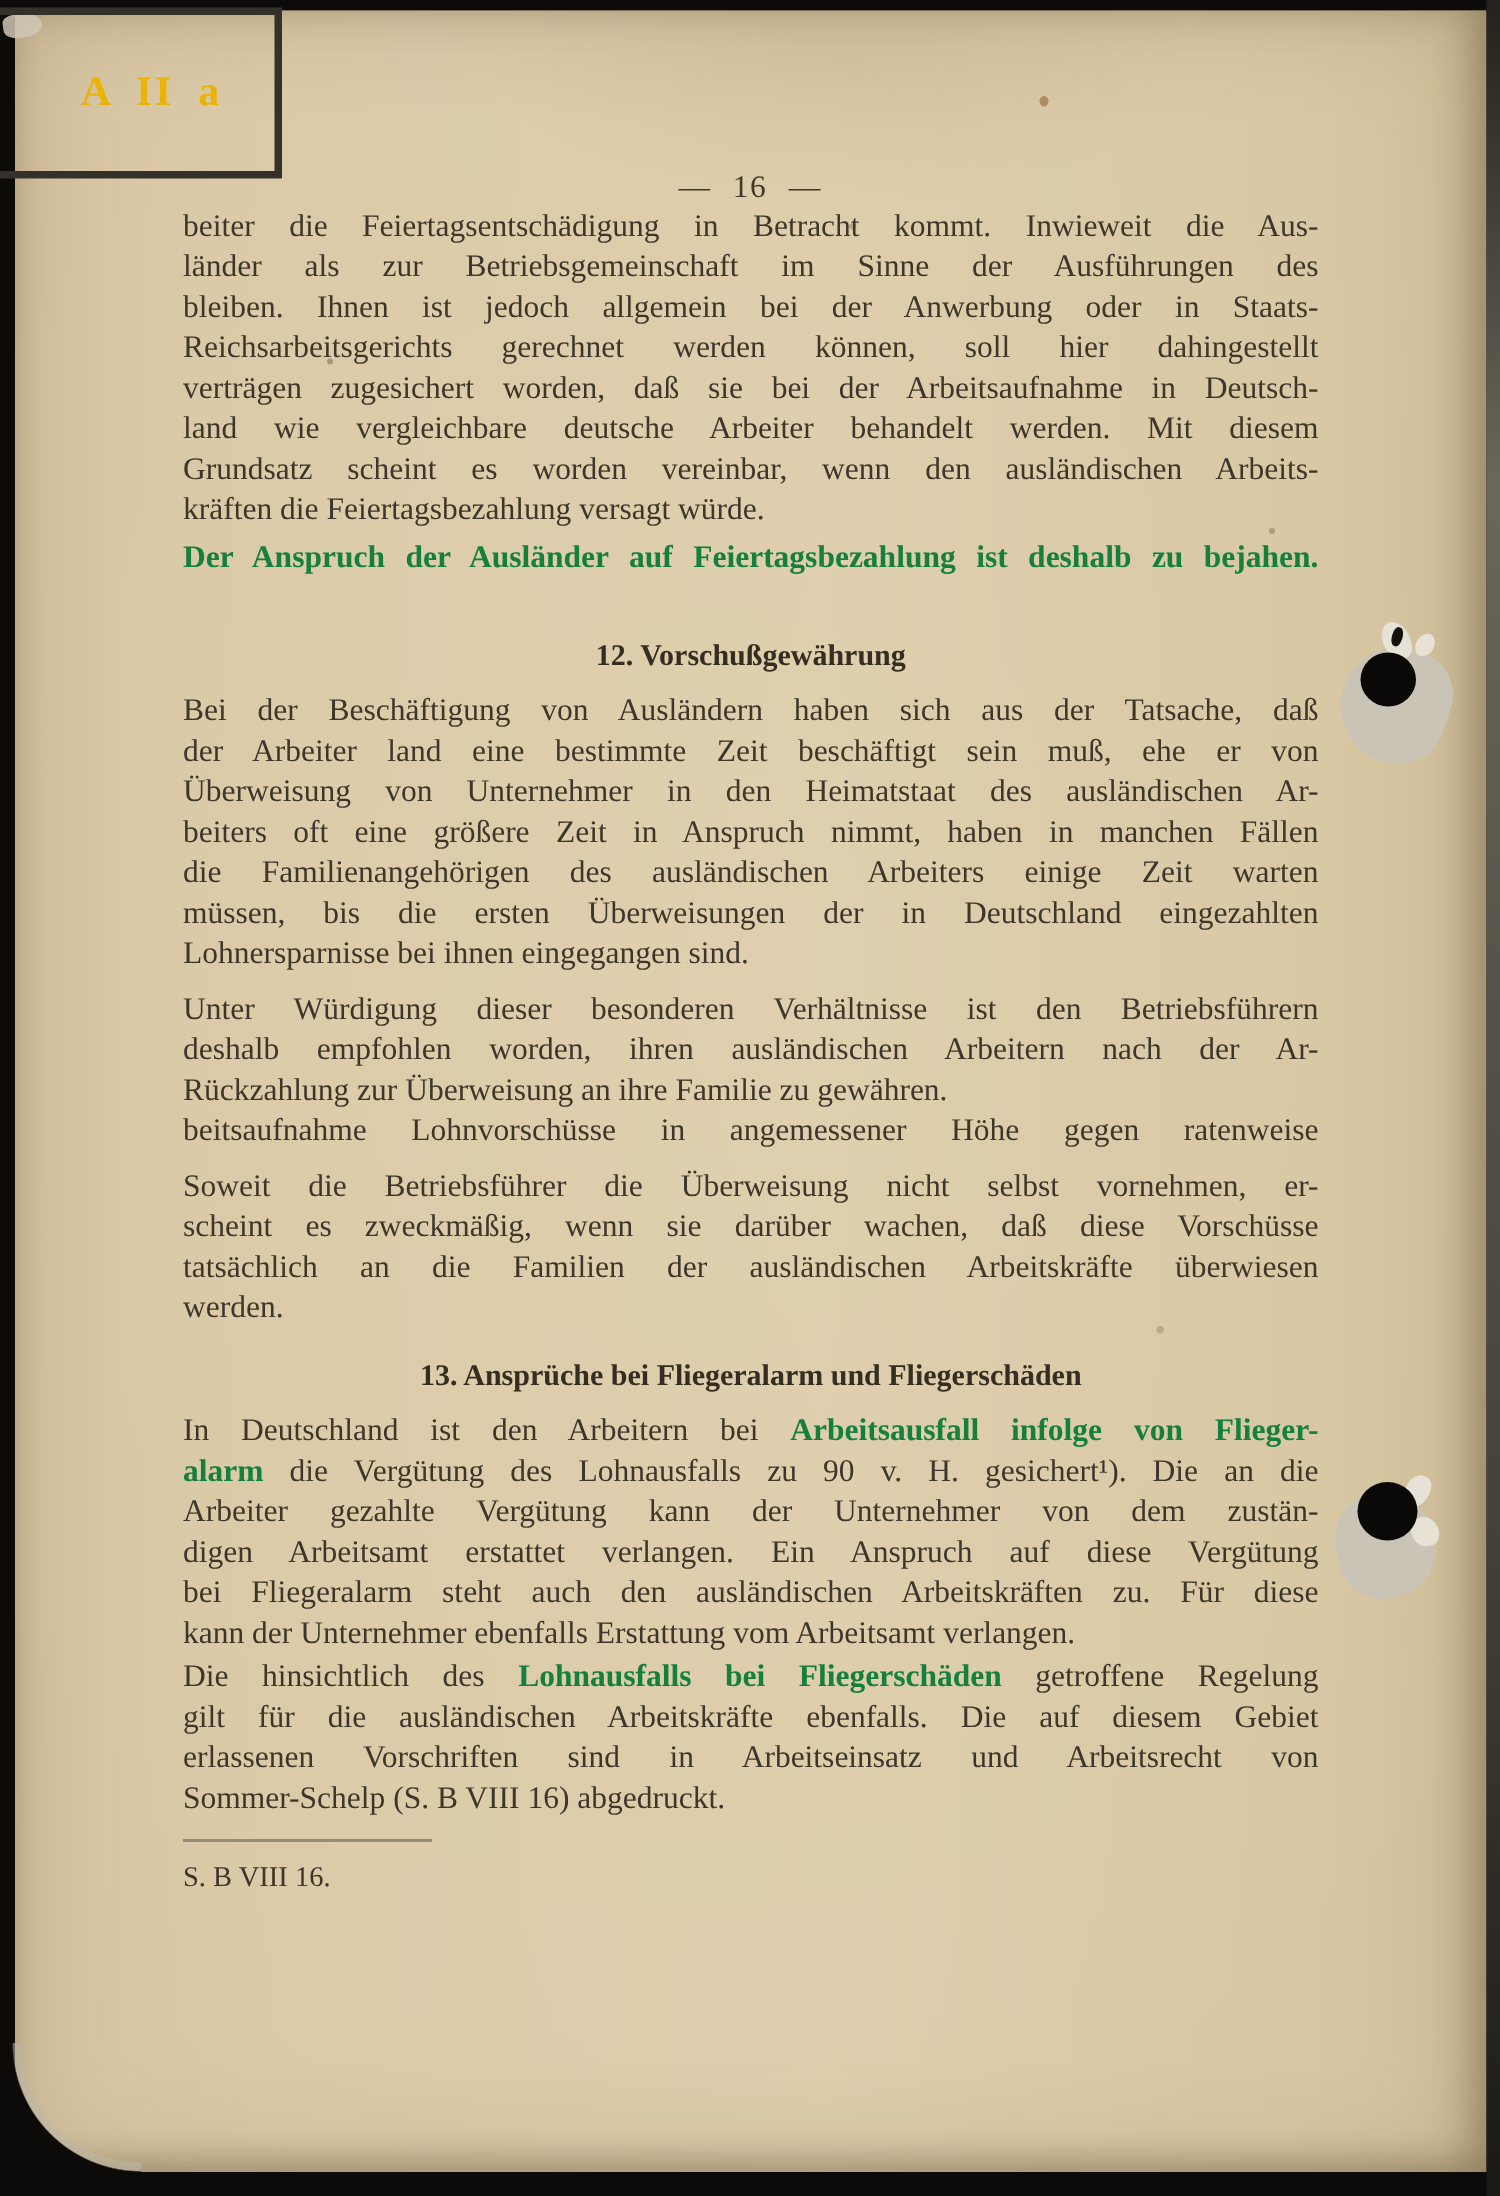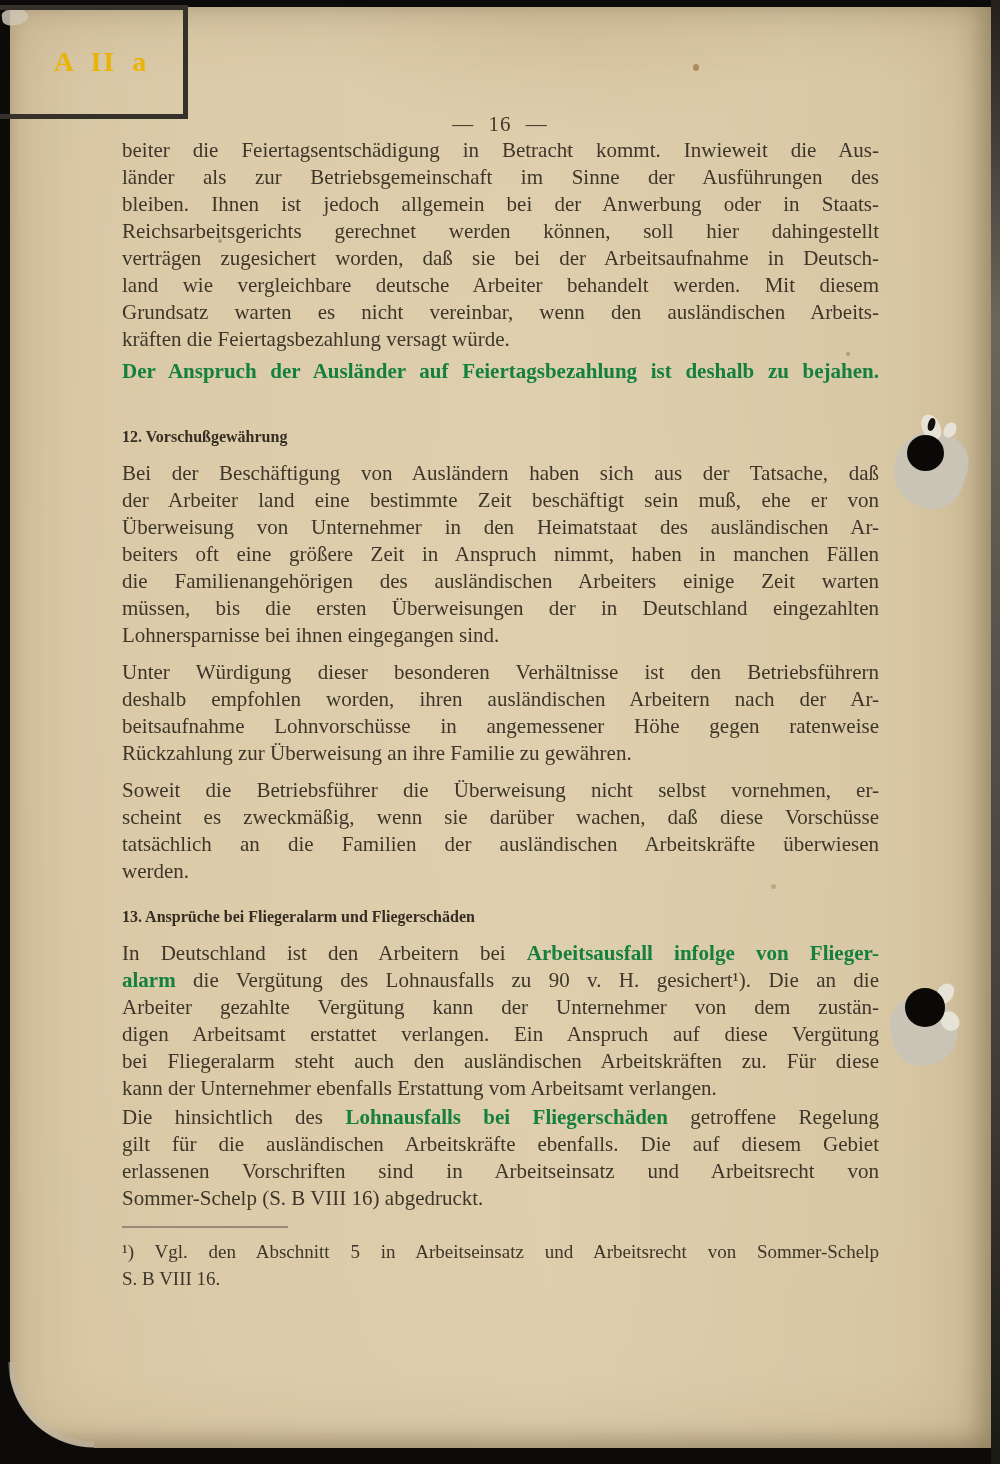--- a/index.html
+++ b/index.html
@@ -58,21 +58,21 @@
   .doc-body{
     position:absolute;left:122px;top:137px;width:757px;color:#3e362a;
   }
   .line{
     font-size:21px;line-height:27px;height:27px;
     text-align:justify;text-align-last:justify;white-space:normal;
   }
   .line.last{text-align-last:left;}
   .line b{font-weight:bold;color:#15803d;}
   .heading{
-    font-size:16px;line-height:28px;font-weight:bold;color:#352d21;
+    font-size:20px;line-height:28px;font-weight:bold;color:#352d21;text-align:center;
   }
   .block{margin:0;}
   
   .doc-body .block:nth-child(2){margin-top:5px;}
   .doc-body .block:nth-child(3){margin-top:38px;margin-bottom:9px;}
   .doc-body .block:nth-child(5){margin-top:10px;}
   .doc-body .block:nth-child(6){margin-top:10px;}
   .doc-body .block:nth-child(7){margin-top:18px;margin-bottom:9px;}
   .doc-body .block:nth-child(9){margin-top:2px;}
   
@@ -120,41 +120,41 @@
 
 <div class="doc-body">
 
 <div class="para block">
       <div class="line"><span>beiter die Feiertagsentschädigung in Betracht kommt. Inwieweit die Aus-</span></div>
       <div class="line"><span>länder als zur Betriebsgemeinschaft im Sinne der Ausführungen des</span></div>
       <div class="line"><span>bleiben. Ihnen ist jedoch allgemein bei der Anwerbung oder in Staats-</span></div>
       <div class="line"><span>Reichsarbeitsgerichts gerechnet werden können, soll hier dahingestellt</span></div>
       <div class="line"><span>verträgen zugesichert worden, daß sie bei der Arbeitsaufnahme in Deutsch-</span></div>
       <div class="line"><span>land wie vergleichbare deutsche Arbeiter behandelt werden. Mit diesem</span></div>
-      <div class="line"><span>Grundsatz warten es nicht vereinbar, wenn den ausländischen Arbeits-</span></div>
+      <div class="line"><span>Grundsatz scheint es worden vereinbar, wenn den ausländischen Arbeits-</span></div>
       <div class="line last"><span>kräften die Feiertagsbezahlung versagt würde.</span></div>
     </div>
     <div class="para block">
       <div class="line"><b>Der Anspruch der Ausländer auf Feiertagsbezahlung ist deshalb zu bejahen.</b></div>
     </div>
     <div class="heading block">12. Vorschußgewährung</div>
     <div class="para block">
       <div class="line"><span>Bei der Beschäftigung von Ausländern haben sich aus der Tatsache, daß</span></div>
       <div class="line"><span>der Arbeiter land eine bestimmte Zeit beschäftigt sein muß, ehe er von</span></div>
       <div class="line"><span>Überweisung von Unternehmer in den Heimatstaat des ausländischen Ar-</span></div>
       <div class="line"><span>beiters oft eine größere Zeit in Anspruch nimmt, haben in manchen Fällen</span></div>
       <div class="line"><span>die Familienangehörigen des ausländischen Arbeiters einige Zeit warten</span></div>
       <div class="line"><span>müssen, bis die ersten Überweisungen der in Deutschland eingezahlten</span></div>
       <div class="line last"><span>Lohnersparnisse bei ihnen eingegangen sind.</span></div>
     </div>
     <div class="para block">
       <div class="line"><span>Unter Würdigung dieser besonderen Verhältnisse ist den Betriebsführern</span></div>
       <div class="line"><span>deshalb empfohlen worden, ihren ausländischen Arbeitern nach der Ar-</span></div>
+      <div class="line last"><span>Rückzahlung zur Überweisung an ihre Familie zu gewähren.</span></div>
       <div class="line"><span>beitsaufnahme Lohnvorschüsse in angemessener Höhe gegen ratenweise</span></div>
-      <div class="line last"><span>Rückzahlung zur Überweisung an ihre Familie zu gewähren.</span></div>
     </div>
     <div class="para block">
       <div class="line"><span>Soweit die Betriebsführer die Überweisung nicht selbst vornehmen, er-</span></div>
       <div class="line"><span>scheint es zweckmäßig, wenn sie darüber wachen, daß diese Vorschüsse</span></div>
       <div class="line"><span>tatsächlich an die Familien der ausländischen Arbeitskräfte überwiesen</span></div>
       <div class="line last"><span>werden.</span></div>
     </div>
     <div class="heading block">13. Ansprüche bei Fliegeralarm und Fliegerschäden</div>
     <div class="para block">
       <div class="line"><span>In Deutschland ist den Arbeitern bei </span><b>Arbeitsausfall infolge von Flieger-</b></div>
@@ -165,21 +165,20 @@
       <div class="line last"><span>kann der Unternehmer ebenfalls Erstattung vom Arbeitsamt verlangen.</span></div>
     </div>
     <div class="para block">
       <div class="line"><span>Die hinsichtlich des </span><b>Lohnausfalls bei Fliegerschäden</b><span> getroffene Regelung</span></div>
       <div class="line"><span>gilt für die ausländischen Arbeitskräfte ebenfalls. Die auf diesem Gebiet</span></div>
       <div class="line"><span>erlassenen Vorschriften sind in Arbeitseinsatz und Arbeitsrecht von</span></div>
       <div class="line last"><span>Sommer-Schelp (S. B VIII 16) abgedruckt.</span></div>
     </div>
     <div class="footnote">
       <div class="footnote-sep"></div>
-      <div class="line"><span>¹) Vgl. den Abschnitt 5 in Arbeitseinsatz und Arbeitsrecht von Sommer-Schelp</span></div>
       <div class="line last"><span>S. B VIII 16.</span></div>
     </div>
   </div>
 
 <div class="hole hole1" style="left:924px;top:452px;">
   <div class="halo"></div>
   <div class="white-bit"></div>
   <div class="white-bit bit2"></div>
   <div class="speck-dark"></div>
   <div class="pit"></div>

